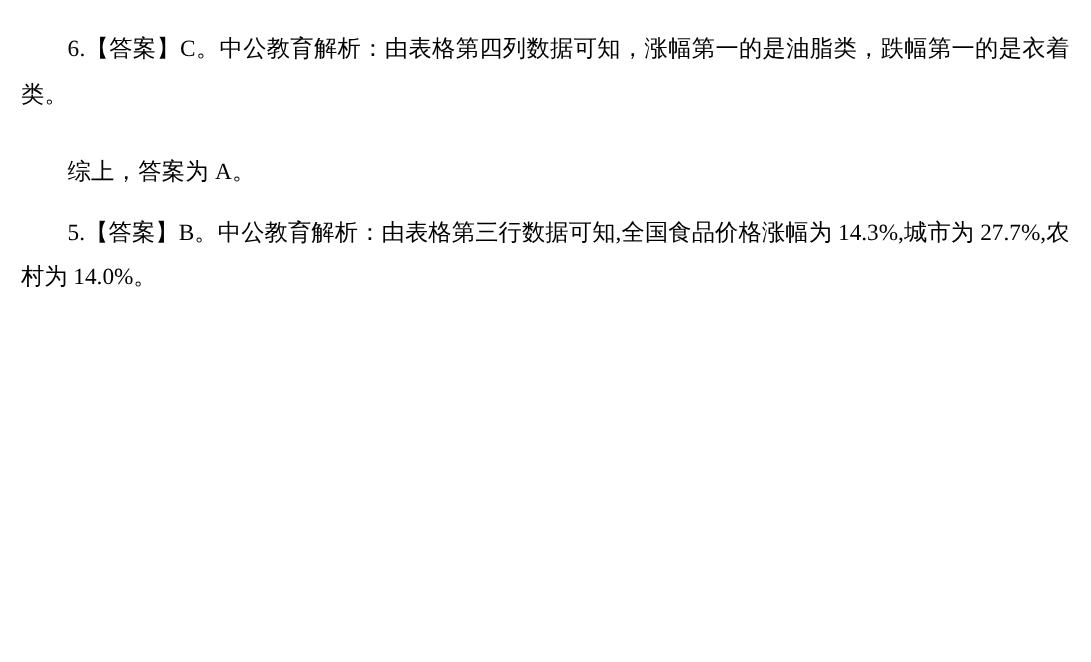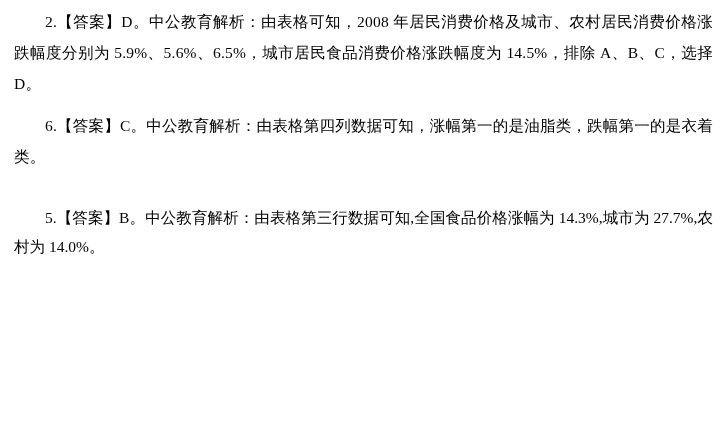--- a/index.html
+++ b/index.html
@@ -37,30 +37,30 @@
     letter-spacing: 0px;
   }
   .gap-sm { height: 9px; }
   .gap-md { height: 11px; }
 </style>
 </head>
 <body>
 
 <div class="page">
 
-  <div class="para indent">2.【答案】D。中公教育解析：由表格可知，2008 年居民消费价格及城市、农村居民消费价格涨跌幅度分别为 5.9%、5.6%、6.5%，城市居民食品消费价格涨跌幅度为 14.5%，排除 A、B、C，选择 D。</div>
 
   <div class="gap-md"></div>
 
   <div class="para indent">6.【答案】C。中公教育解析：由表格第四列数据可知，涨幅第一的是油脂类，跌幅第一的是衣着类。</div>
 
   <div class="gap-md"></div>
 
 
 
   <div class="gap-sm"></div>
 
+  <div class="para indent">综上，答案为 A。</div>
 
   <div class="gap-md"></div>
 
   <div class="para indent tight">5.【答案】B。中公教育解析：由表格第三行数据可知,全国食品价格涨幅为 14.3%,城市为 27.7%,农村为 14.0%。</div>
 
 </div>
 
 </body></html>

